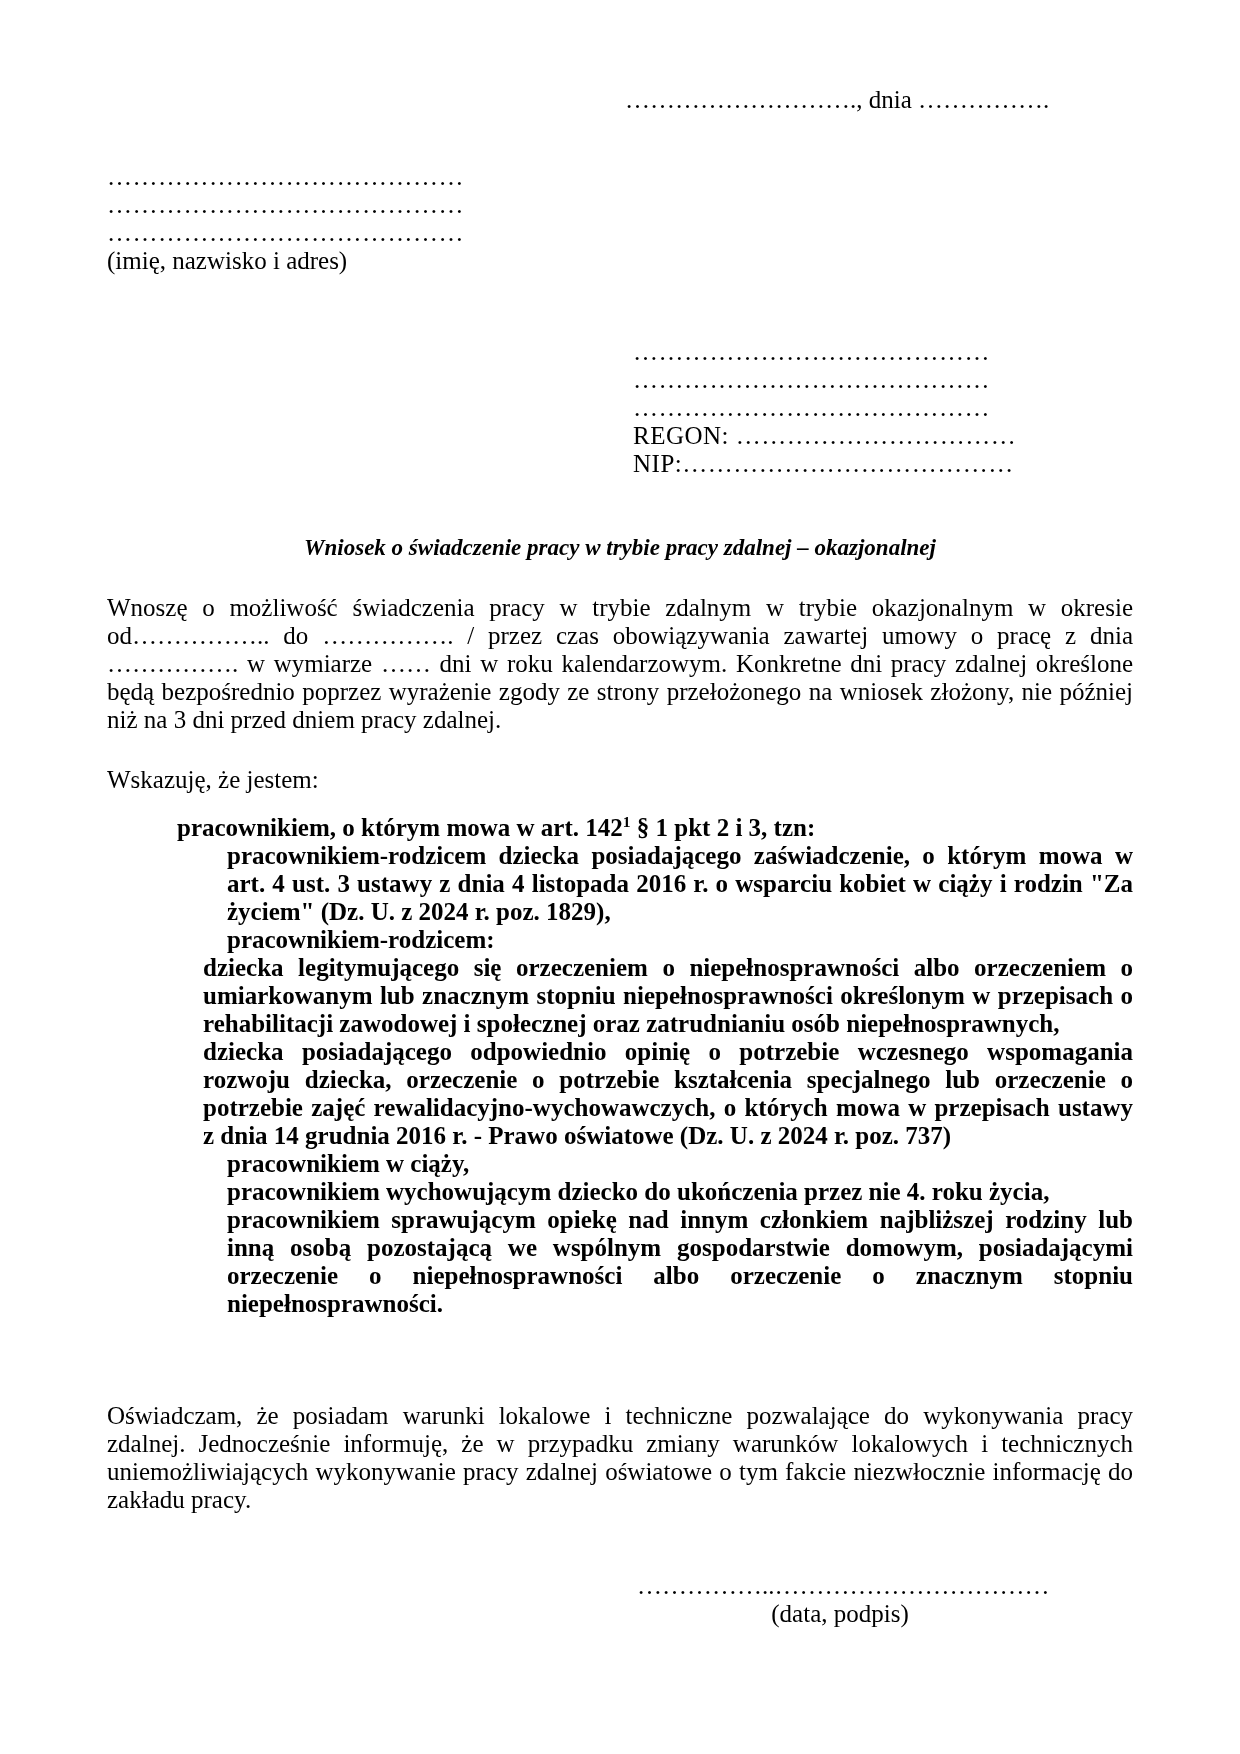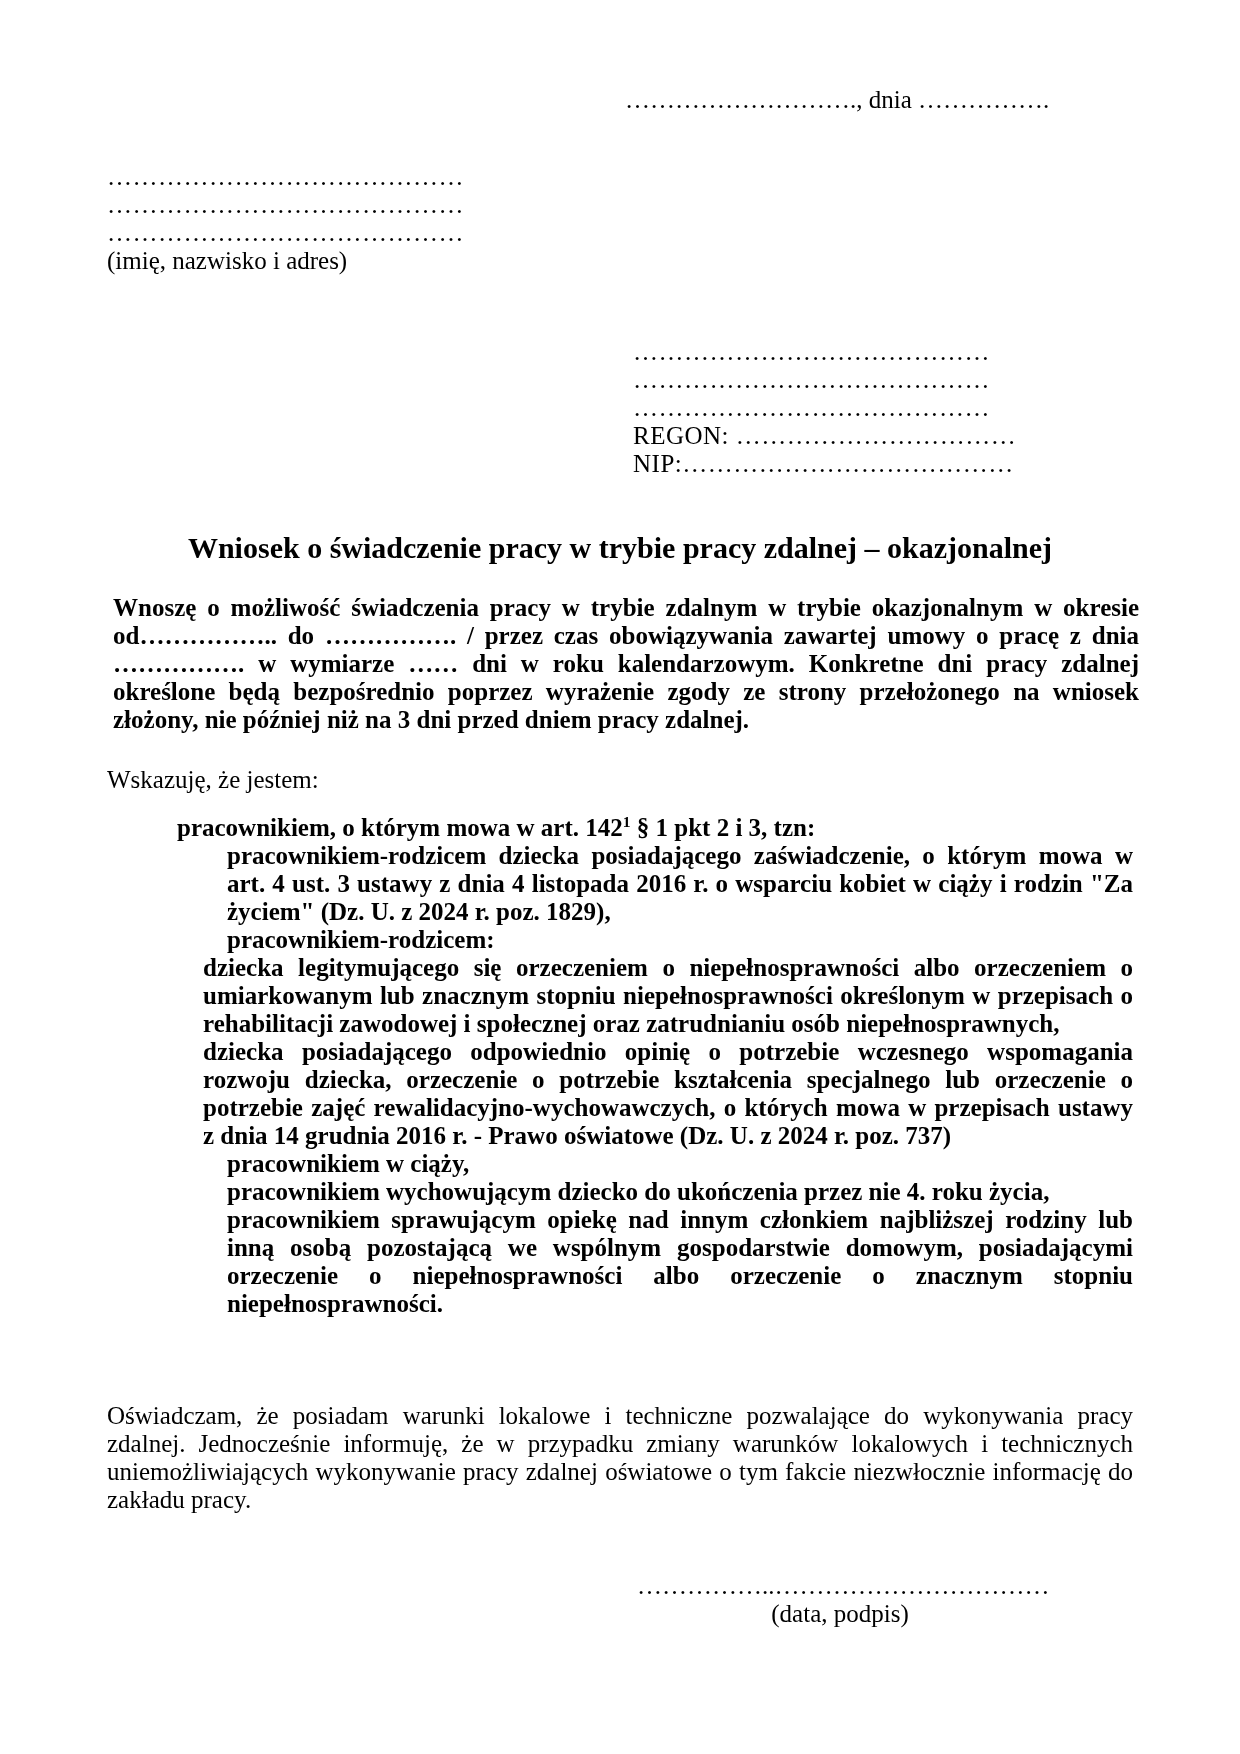--- a/index.html
+++ b/index.html
@@ -18,25 +18,26 @@
   .abs { position: absolute; }
 
   .date-line   { left: 625px; top: 86px; white-space: nowrap; }
   .applicant   { left: 107px; top: 163px; }
   .employer    { left: 633px; top: 338px; }
   .fill-line   { white-space: nowrap; letter-spacing: 0.5px; }
 
   .doc-title {
     left: 107px; top: 534px; width: 1026px;
     font-weight: bold;
-    font-size: 30px;
+    font-size: 23px;
     text-align: center;
+    font-style: italic;
   }
 
-  .para-intro  { left: 113px; top: 594px;  width: 1026px; text-align: justify; font-weight: bold; }
+  .para-intro  { left: 107px; top: 594px;  width: 1026px; text-align: justify; }
   .para-lead   { left: 107px; top: 766px; }
   .list-block  { left: 107px; top: 814px;  width: 1026px; font-weight: bold; }
   .para-decl   { left: 107px; top: 1402px; width: 1026px; text-align: justify; }
 
   .lvl1 { margin-left: 70px; }
   .lvl2 { margin-left: 120px; text-align: justify; }
   .lvl3 { margin-left: 96px; text-align: justify; }
 
   sup { font-size: 0.62em; vertical-align: super; line-height: 0; }
 

